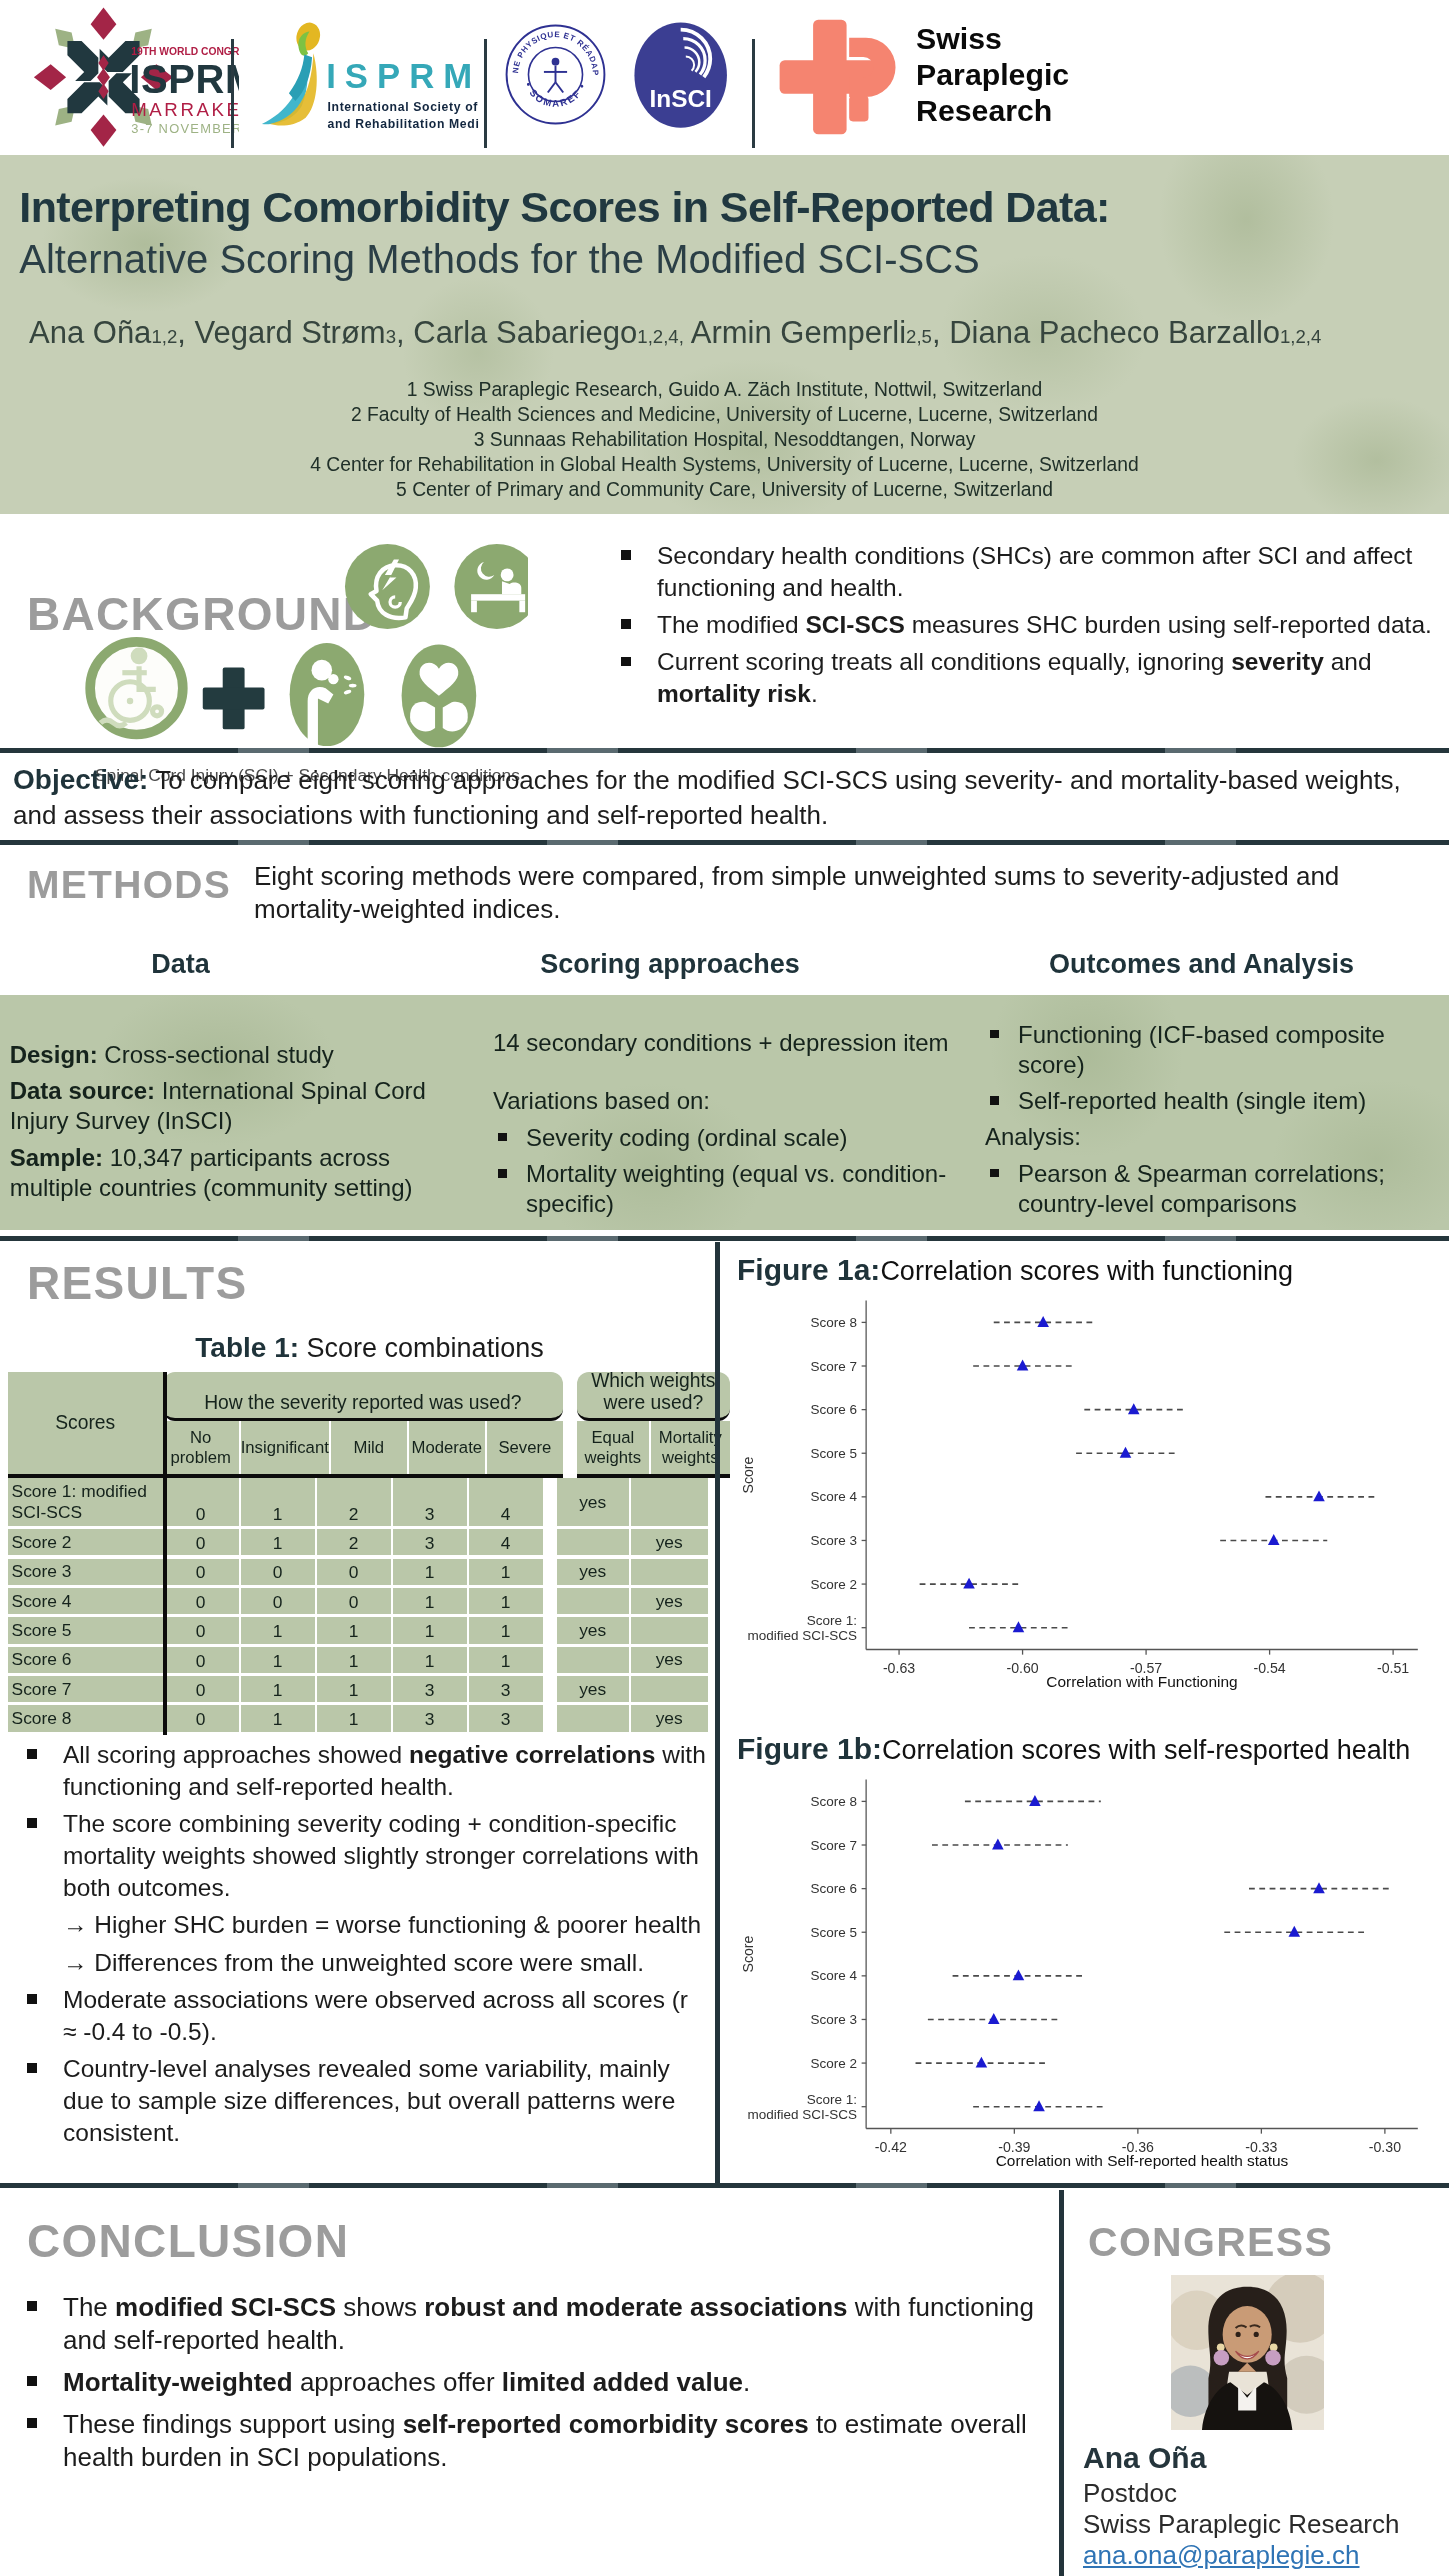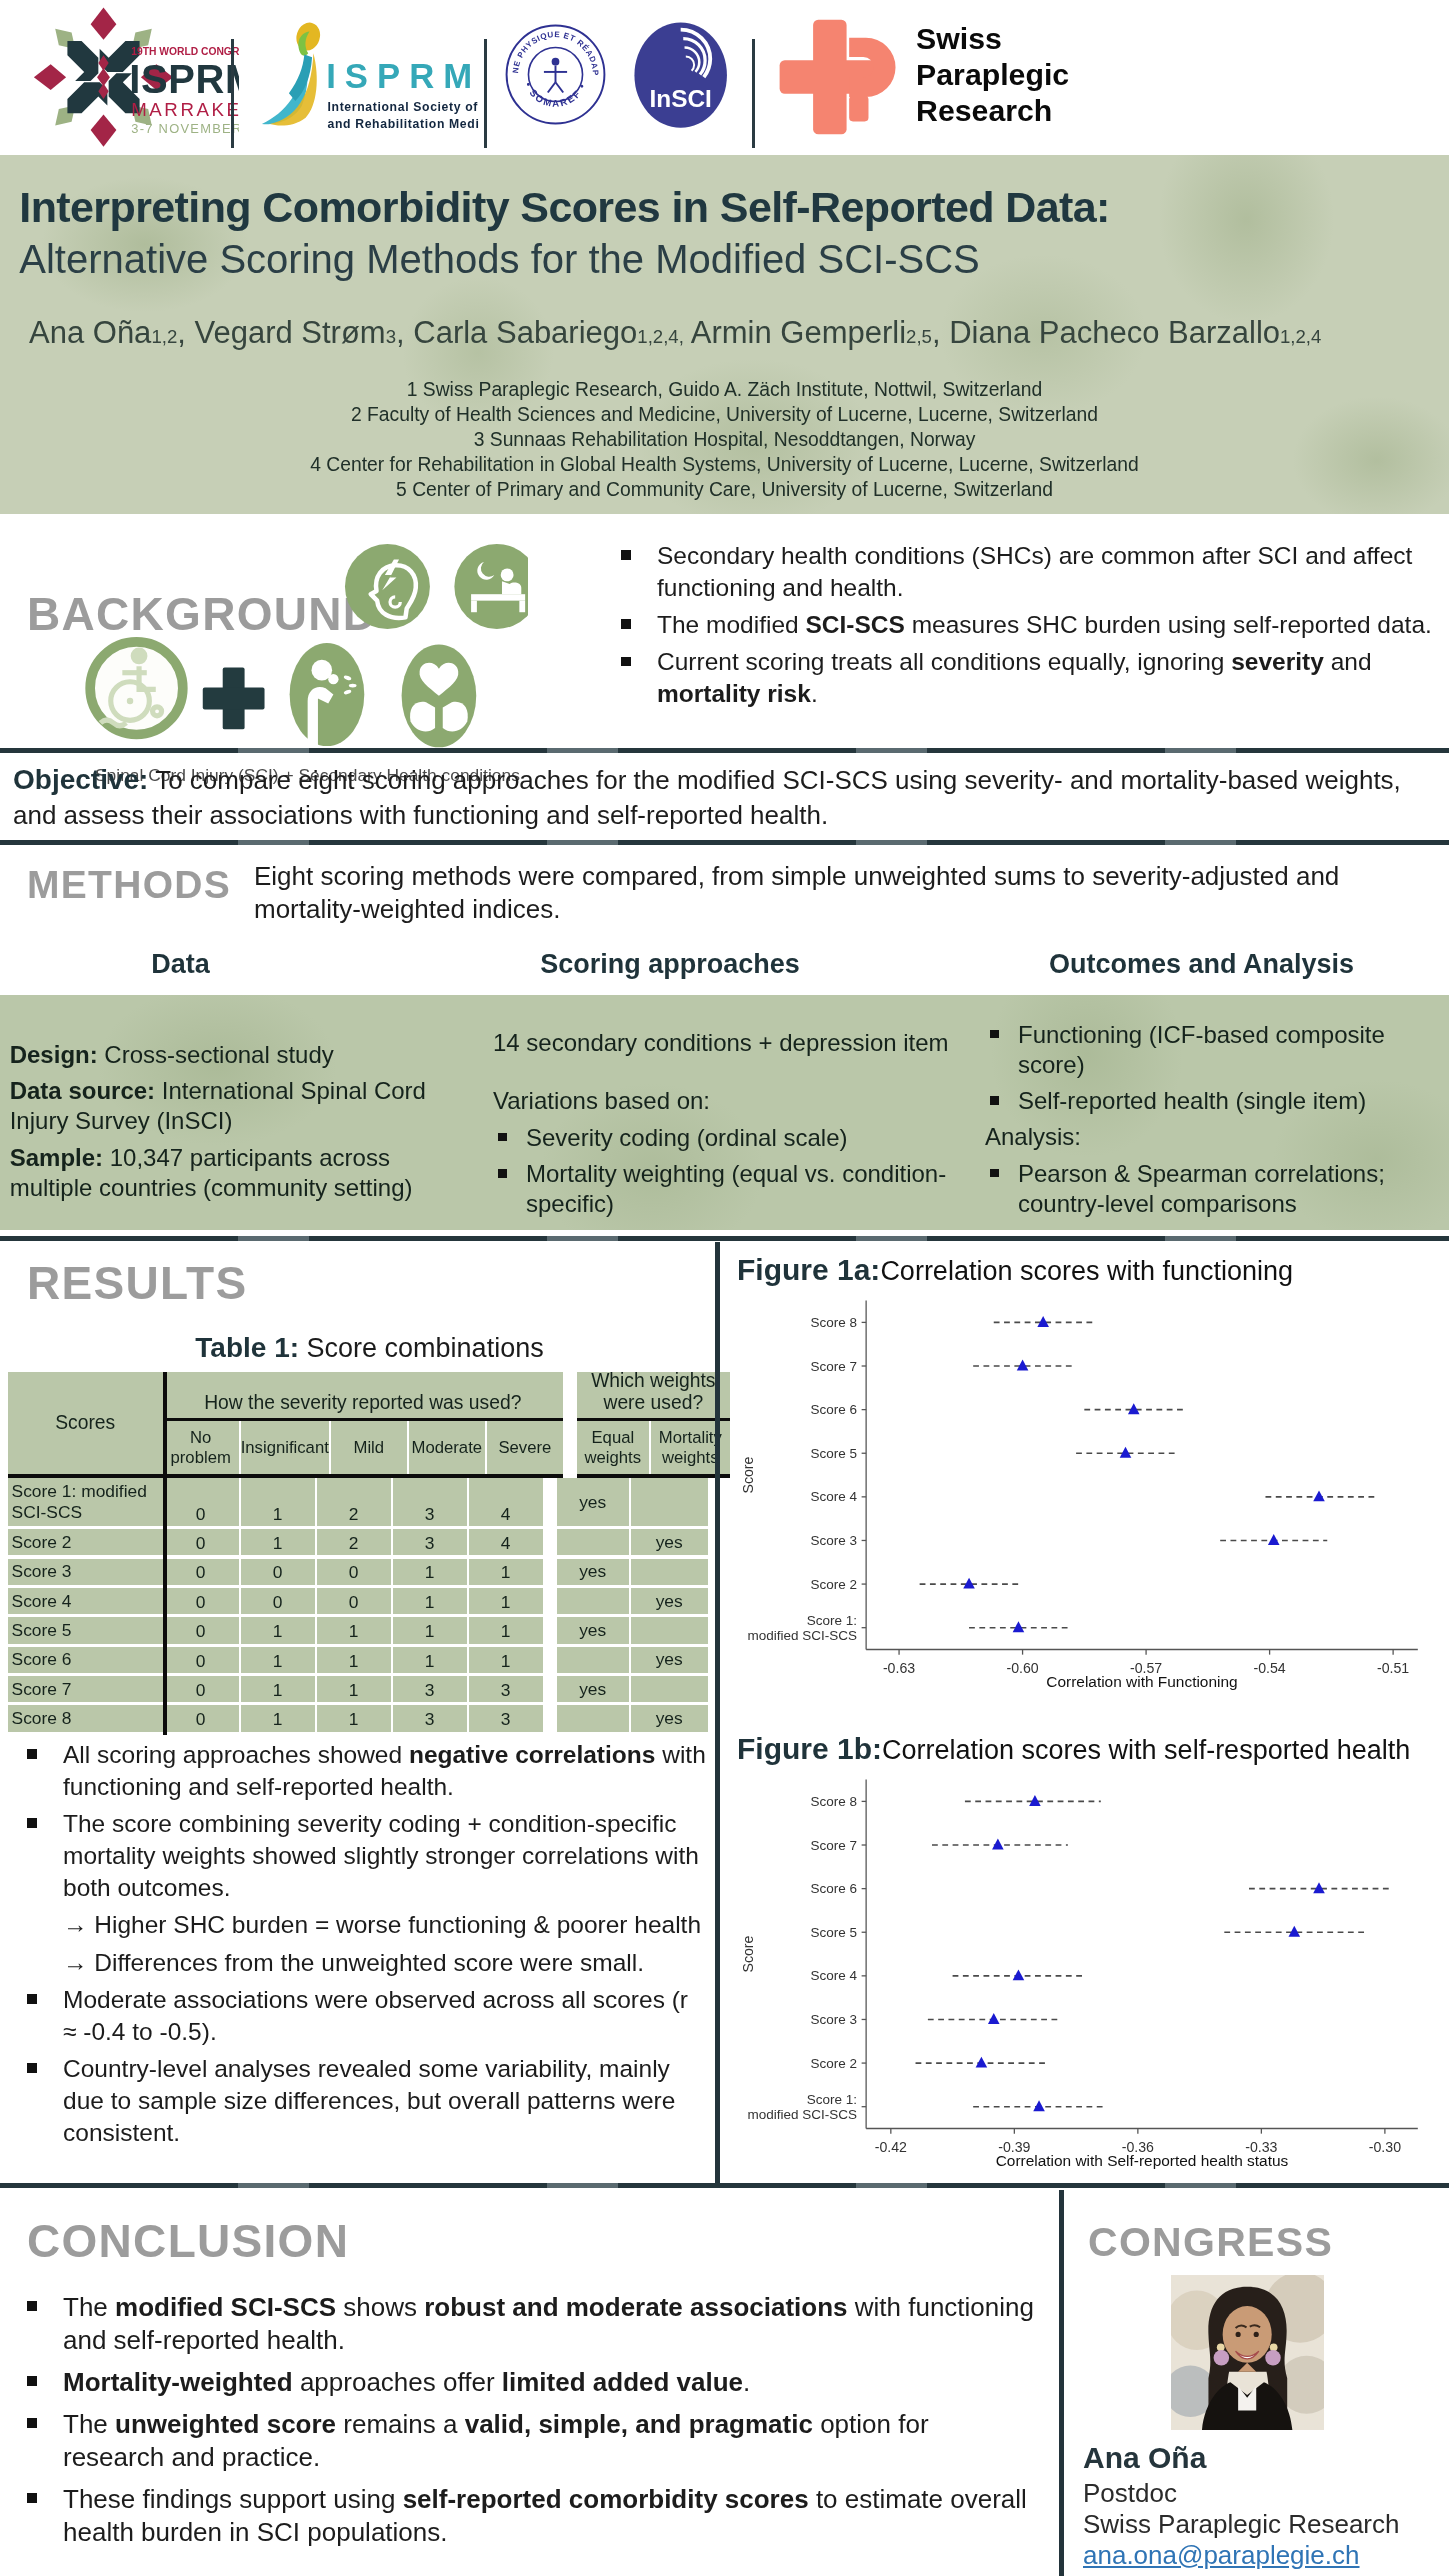--- a/index.html
+++ b/index.html
@@ -78,21 +78,21 @@
   .t-gapcol{flex:0 0 14px;background:transparent;}
   .t-eq{flex:0 0 72px;box-sizing:border-box;text-align:center;display:flex;align-items:center;justify-content:center;}
   .t-mort{flex:0 0 79px;box-sizing:border-box;border-left:2.6px solid #fff;text-align:center;display:flex;align-items:center;justify-content:center;}
   .t-blackline{position:absolute;left:155px;top:0;width:4.5px;height:100%;background:#0c0c0c;}
   .t-headwrap{display:flex;}
   .t-scores-head{flex:0 0 155px;display:flex;align-items:center;justify-content:center;font-size:19.3px;
                  border-bottom:4.5px solid #0c0c0c;box-sizing:border-box;}
   .t-sevgroup{flex:0 0 380px;border-bottom:4.5px solid #0c0c0c;box-sizing:border-box;}
   .t-wgroup{flex:0 0 151px;border-bottom:4.5px solid #0c0c0c;box-sizing:border-box;}
   .t-g{height:49px;display:flex;align-items:flex-end;justify-content:center;text-align:center;
-       font-size:19.3px;border-bottom:3.9px solid #0c0c0c;box-sizing:border-box;padding-bottom:3.9px;}
+       font-size:19.3px;border-bottom:3.9px solid #0c0c0c;box-sizing:border-box;padding-bottom:3.9px;border-radius:12px;}
   .t-sub{display:flex;height:53px;}
   .t-sub div{display:flex;align-items:center;justify-content:center;text-align:center;font-size:16.7px;line-height:19.3px;}
   .t-sub .s5{flex:0 0 76px;}
   .t-sub .s5+.s5{border-left:2.6px solid #fff;}
   .t-sub .w1{flex:0 0 72px;}
   .t-sub .w2{flex:0 0 79px;border-left:2.6px solid #fff;}
 
   .results-bullets{position:absolute;left:18px;top:1739px;width:690px;}
   .fig-title{position:absolute;font-size:27px;color:#111;}
   .fig-title b{color:#1f333a;font-size:30px;}
@@ -633,24 +633,20 @@
       <div class="b-item">
         <span class="b-sq"></span>
         <div class="b-txt"><span>The </span><span style="font-weight: bold;">modified SCI-SCS</span><span> shows </span><span style="font-weight: bold;">robust and moderate associations</span><span> with functioning and self-reported health.</span></div>
       </div>
       <div class="b-item">
         <span class="b-sq"></span>
         <div class="b-txt"><span style="font-weight: bold;">Mortality-weighted</span><span> approaches offer </span><span style="font-weight: bold;">limited added value</span><span>.</span></div>
       </div>
       <div class="b-item">
         <span class="b-sq"></span>
-        <div class="b-txt"><span>The </span><span style="font-weight: bold;">unweighted score</span><span> remains a </span><span style="font-weight: bold;">valid, simple, and pragmatic</span><span> option for research and practice.</span></div>
-      </div>
-      <div class="b-item">
-        <span class="b-sq"></span>
         <div class="b-txt"><span>These findings support using </span><span style="font-weight: bold;">self-reported comorbidity scores</span><span> to estimate overall health burden in SCI populations.</span></div>
       </div>
     </div>
 
   <div class="vsep-contact"></div>
 
   <div class="ghead contact-head abs">CONGRESS</div>
 
   <svg class="abs" style="left:1171px;top:2275px;" width="153" height="155" viewBox="0 0 237 240">
     <rect width="237" height="240" fill="#e9e3d7"></rect>

